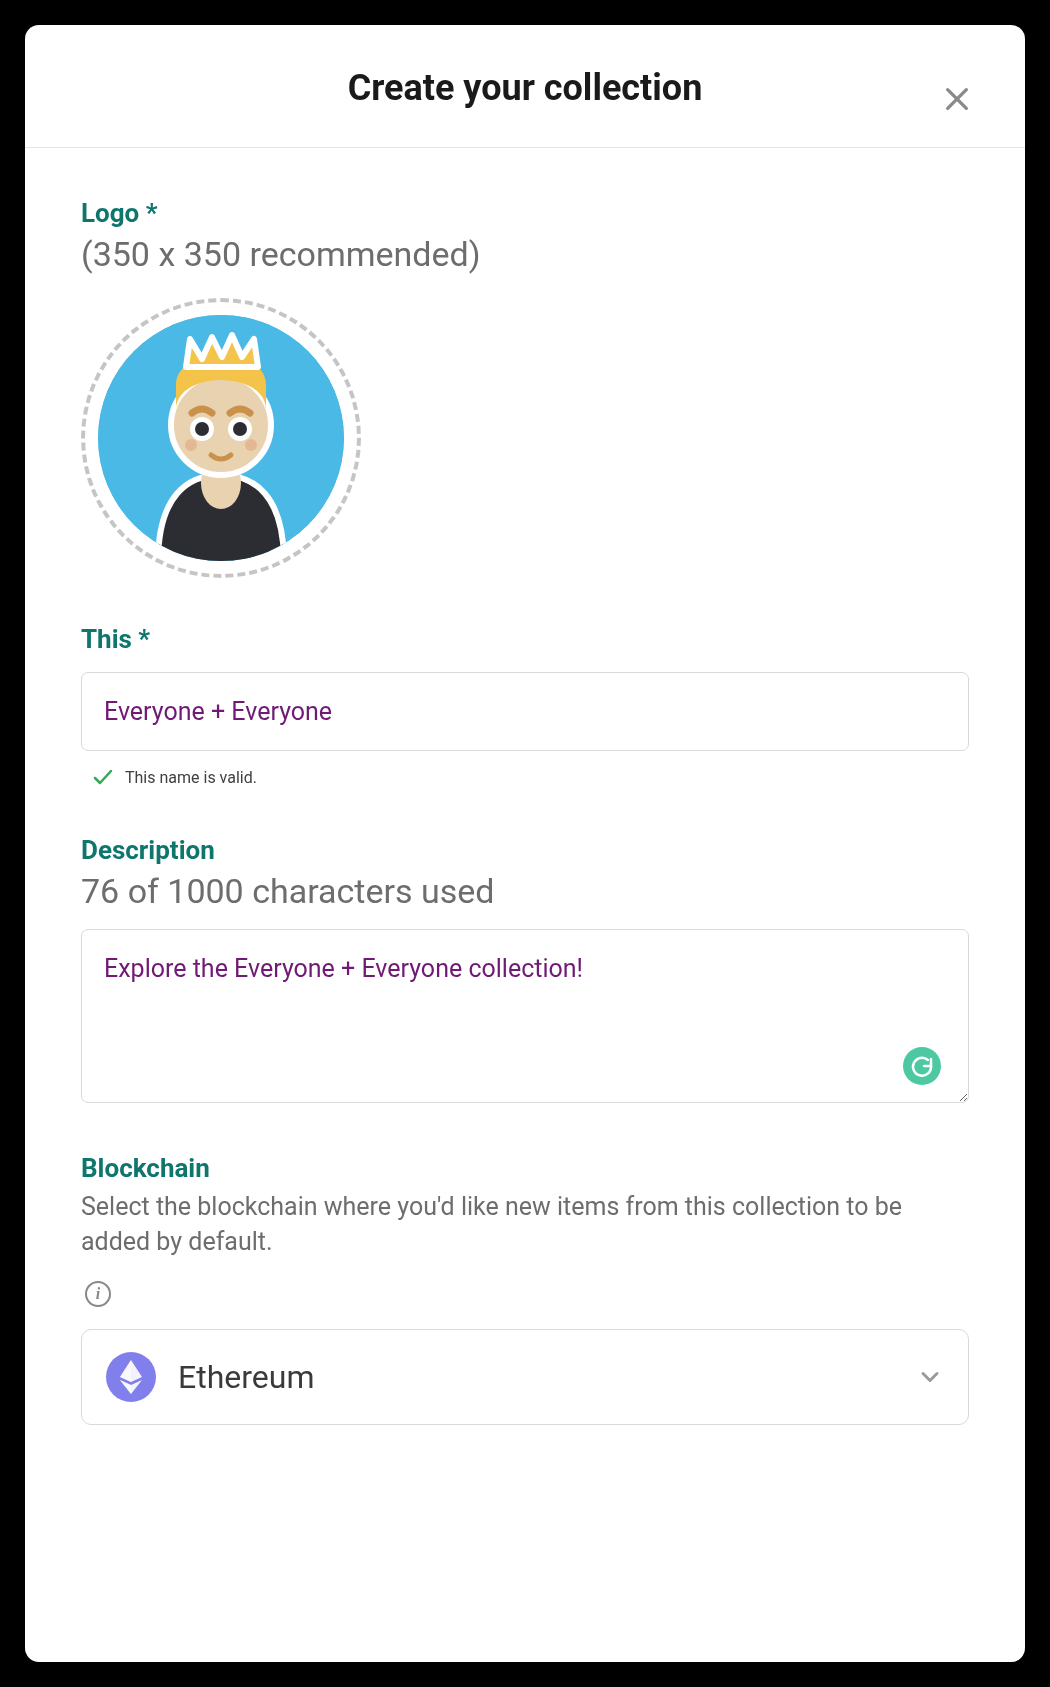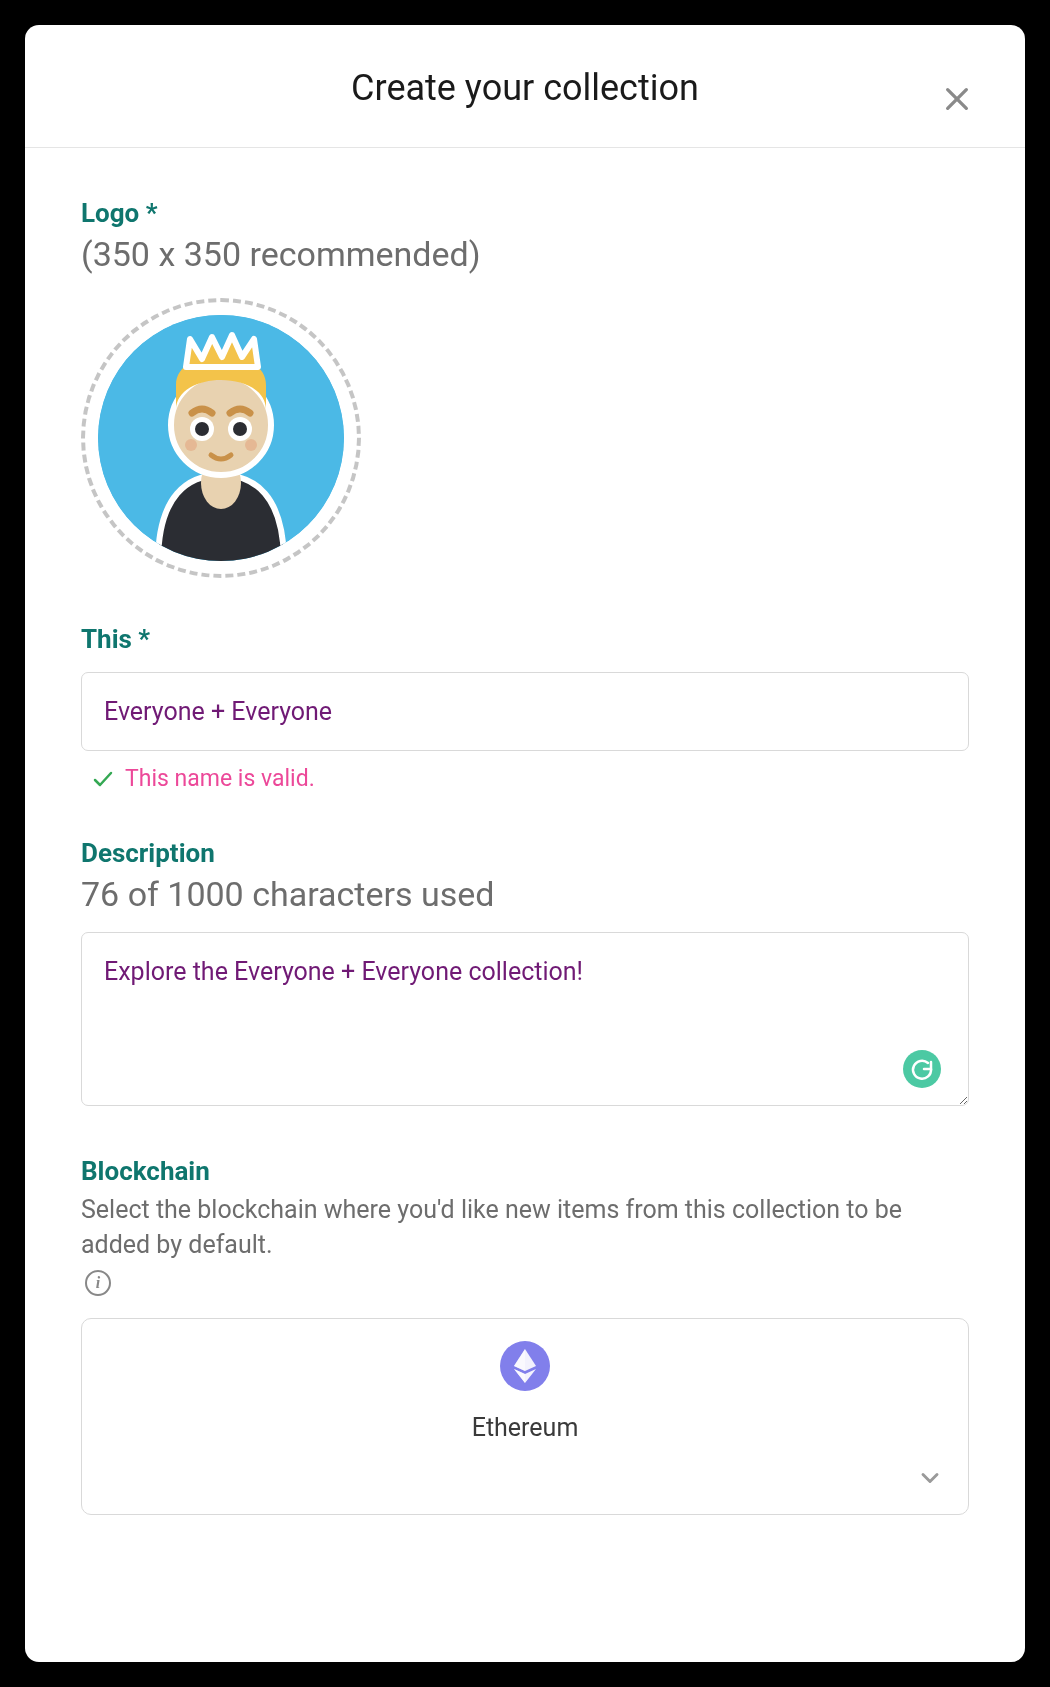--- a/index.html
+++ b/index.html
@@ -21,21 +21,21 @@
       overflow: hidden;
     }
     .modal-header {
       position: relative;
       padding: 42px 50px 38px 50px;
       border-bottom: 1px solid #e5e5e5;
       text-align: center;
     }
     .modal-title {
       font-size: 36px;
-      font-weight: 400;
+      font-weight: 700;
       color: #1a1a1a;
     }
     .close-btn {
       position: absolute;
       top: 58px;
       right: 52px;
       width: 32px;
       height: 32px;
       cursor: pointer;
       color: #8a8a8a;
@@ -59,21 +59,21 @@
       margin-bottom: 18px;
     }
     .hint {
       font-size: 25px;
       color: #6d6d6d;
       line-height: 1.4;
       margin-bottom: 22px;
       display: flex;
       align-items: flex-start;
       flex-wrap: wrap;
-      gap: 8px;
+      gap: 22px;
     }
     .info-circle {
       display: inline-flex;
       align-items: center;
       justify-content: center;
       width: 26px;
       height: 26px;
       border: 2px solid #888;
       border-radius: 50%;
       color: #888;
@@ -112,22 +112,22 @@
       font-size: 25px;
       color: #701a75;
       font-family: inherit;
     }
     .input::placeholder { color: #aaa; }
     .valid {
       display: flex;
       align-items: center;
       gap: 10px;
       margin-top: 14px;
-      font-size: 23px;
-      color: #ec4899;
+      font-size: 16px;
+      color: #404040;
       padding-left: 10px;
     }
     .valid .check { color: #34a853; width: 24px; height: 24px; flex-shrink:0; }
     textarea.input {
       height: 174px;
       resize: both;
       padding-right: 70px;
     }
     .textarea-wrap { position: relative; }
     .grammarly {
@@ -143,28 +143,27 @@
       justify-content: center;
       color: #fff;
       pointer-events: none;
     }
     .grammarly svg { width: 24px; height: 24px; }
     .select {
       width: 100%;
       border: 1px solid #d9d9d9;
       border-radius: 10px;
       padding: 22px 24px;
-      font-size: 25px;
+      font-size: 32px;
       color: #3a3a3a;
       display: flex;
       align-items: center;
       gap: 22px;
       cursor: pointer;
       background: #fff;
-      flex-direction: column;
     }
     .eth-icon {
       width: 50px;
       height: 50px;
       border-radius: 50%;
       background: #817feb;
       display: flex;
       align-items: center;
       justify-content: center;
       flex-shrink:0;

